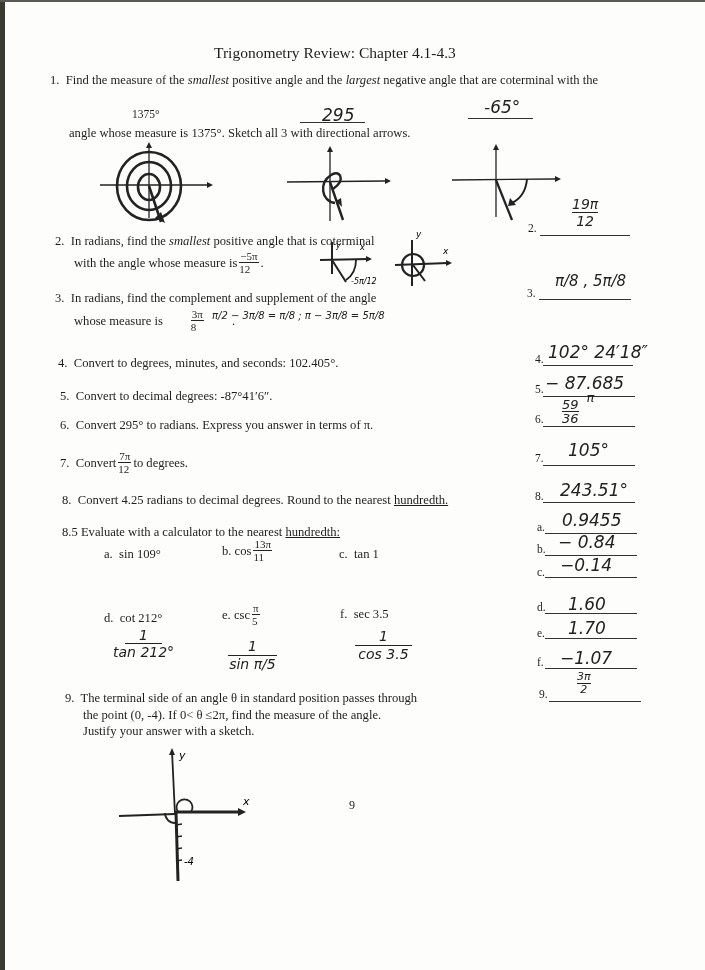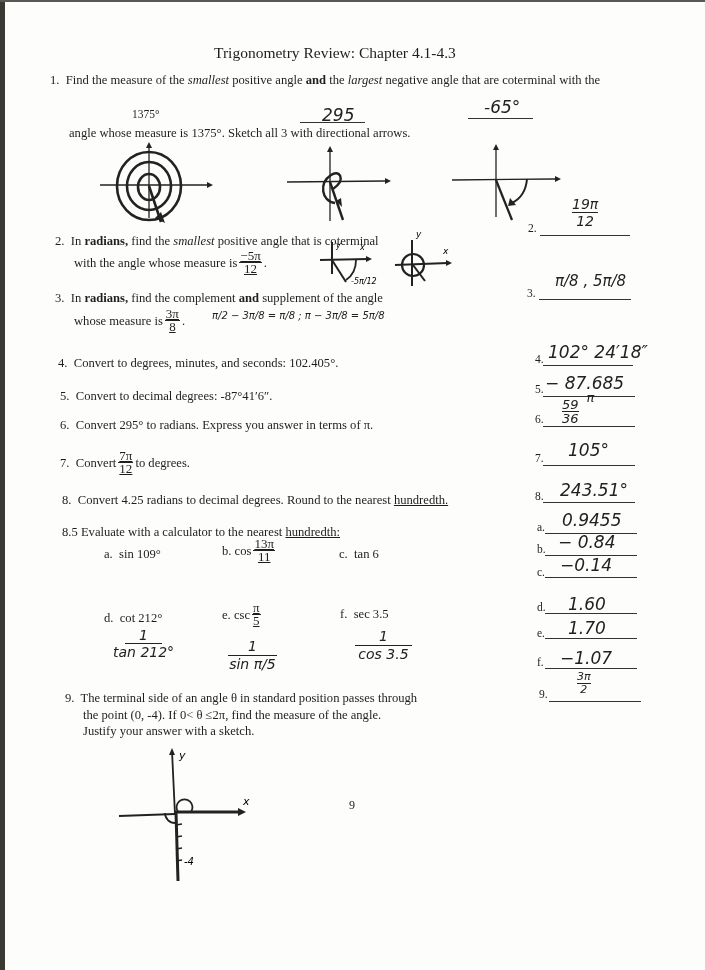--- a/index.html
+++ b/index.html
@@ -8,28 +8,28 @@
     background: #fdfdfb;
     font-family: "Liberation Serif", "DejaVu Serif", serif;
     color: #1e1e1e;
   }
   .page-edge-left { position: absolute; left: 0; top: 0; width: 5px; height: 970px; background: #3a3a32; }
   .page-edge-top { position: absolute; left: 0; top: 0; width: 705px; height: 2px; background: #5a5a55; }
   .abs { position: absolute; white-space: nowrap; }
   .title { font-size: 15.5px; }
   .q { font-size: 12.6px; line-height: 16px; }
   .hand { font-family: "DejaVu Sans", sans-serif; font-style: italic; color: #222; }
-  .frac { display: inline-flex; flex-direction: column; align-items: center; vertical-align: middle; font-size: 13px; line-height: 12px; margin: 0 2px; text-decoration: underline; }
+  .frac { display: inline-flex; flex-direction: column; align-items: flex-start; vertical-align: middle; font-size: 11px; line-height: 12px; margin: 0 2px; }
   .frac .num { border-bottom: 1px solid #222; padding: 0 1px; }
   .blank { position: absolute; border-bottom: 1px solid #333; height: 0; }
   .ans-label { font-size: 11.5px; }
   .ans-val { font-size: 17px; }
   svg { position: absolute; overflow: visible; }
   em { font-style: italic; }
-  b { font-weight: bold; }
+  b { font-weight: normal; }
   u { text-decoration: underline; }
 </style>
 </head>
 <body>
 
 <div class="page-edge-left"></div>
 <div class="page-edge-top"></div>
 
 <div class="abs title" style="left:214px; top:44px;">Trigonometry Review: Chapter 4.1-4.3</div>
 
@@ -123,21 +123,21 @@
 </div>
 
 <div class="abs q" style="left:55px; top:290px;">
   <span>3.</span>&nbsp;
   <span>In</span>
   <b>radians,</b>
   <span>find the complement</span>
   <b>and</b>
   <span>supplement of the angle</span>
 </div>
-<div class="abs q" style="left:74px; top:308px; display:flex; align-items:center;">
+<div class="abs q" style="left:74px; top:308px; display:flex; align-items:center;gap:26px;">
   <span>whose measure is</span>
   <span class="frac">
     <span class="num">3π</span>
     <span>8</span>
   </span>
     <span>.</span>
 </div>
 <div class="abs hand" style="left:212px; top:310px; font-size:10px;">π/2 − 3π/8 = π/8 ;  π − 3π/8 = 5π/8</div>
 <div class="abs ans-label" style="left:527px; top:287px;">3.</div>
 <div class="blank" style="left:539px; top:299px; width:92px;"></div>
@@ -206,21 +206,21 @@
 <div class="abs q" style="left:222px; top:538px; display:flex; align-items:center;">
   <span>b.</span>&nbsp;
   <span>cos</span>
   <span class="frac">
     <span class="num">13π</span>
     <span>11</span>
   </span>
 </div>
 <div class="abs q" style="left:339px; top:546px;">
   <span>c.</span>&nbsp;
-  <span>tan 6</span>
+  <span>tan 1</span>
 </div>
 
 <div class="abs ans-label" style="left:537px; top:521px;">a.</div>
 <div class="blank" style="left:545px; top:533px; width:92px;"></div>
 <div class="abs hand ans-val" style="left:562px; top:510px;">0.9455</div>
 
 <div class="abs ans-label" style="left:537px; top:543px;">b.</div>
 <div class="blank" style="left:545px; top:555px; width:92px;"></div>
 <div class="abs hand ans-val" style="left:558px; top:532px;">− 0.84</div>
 

